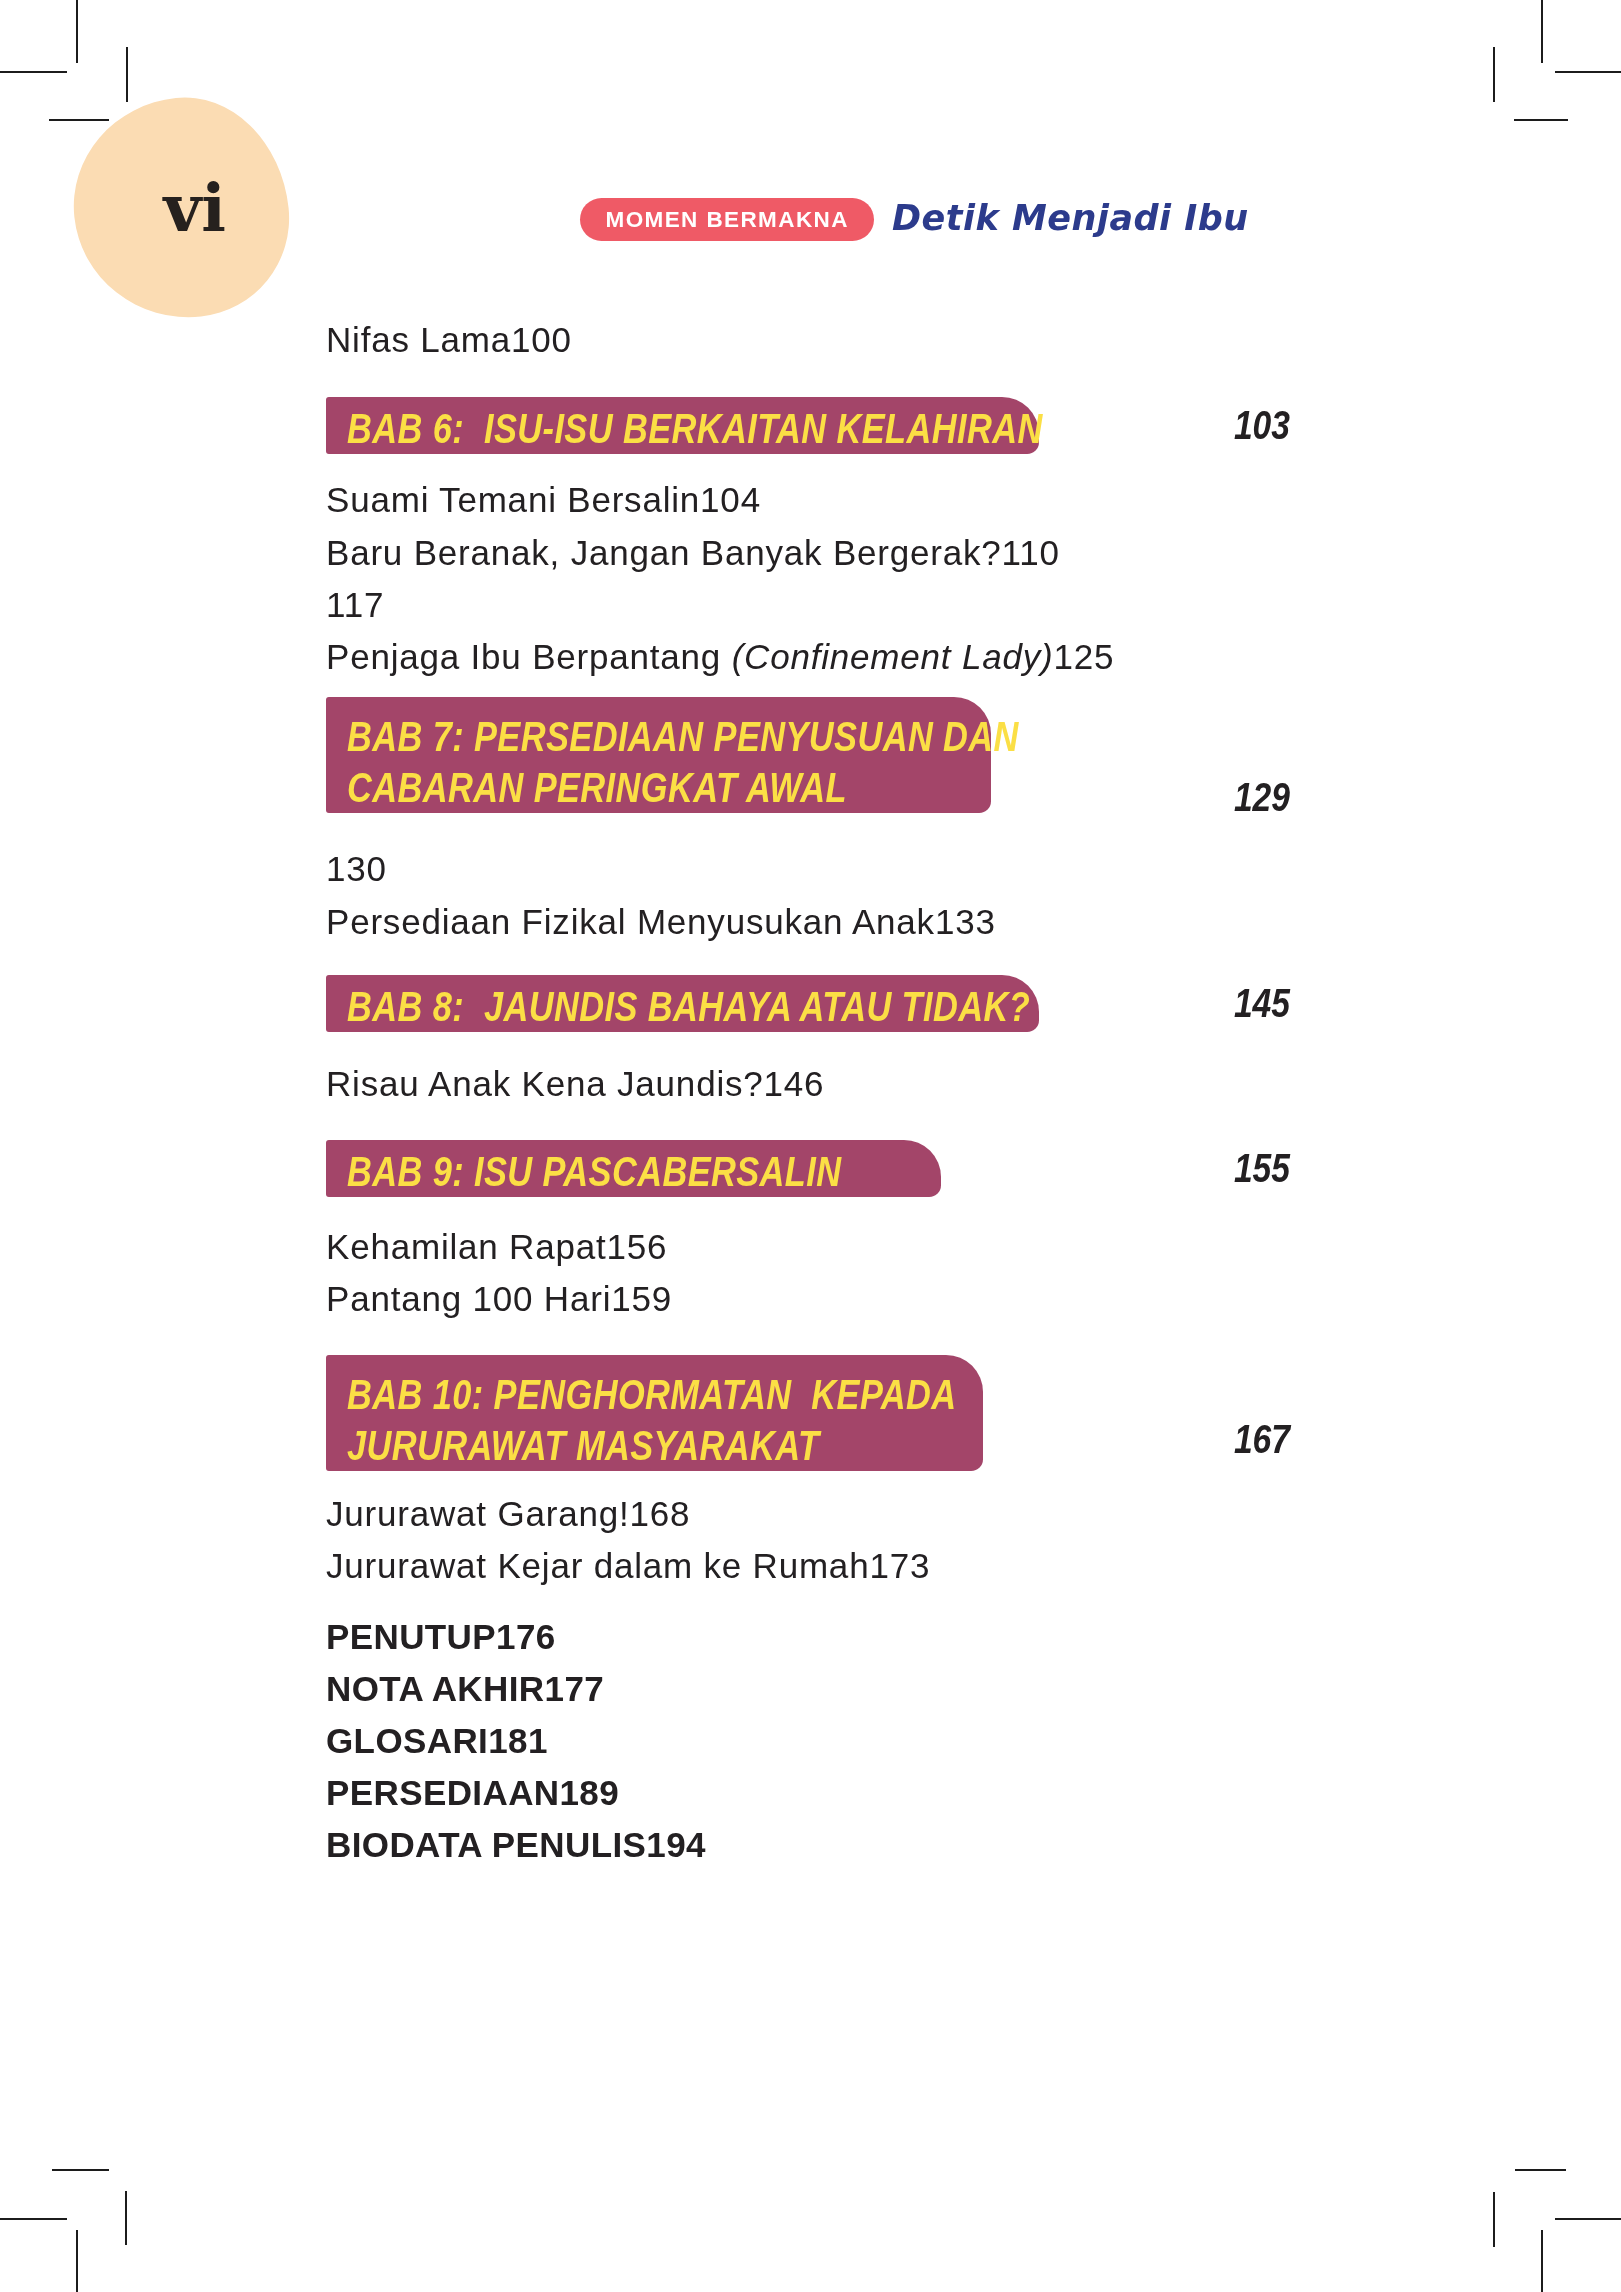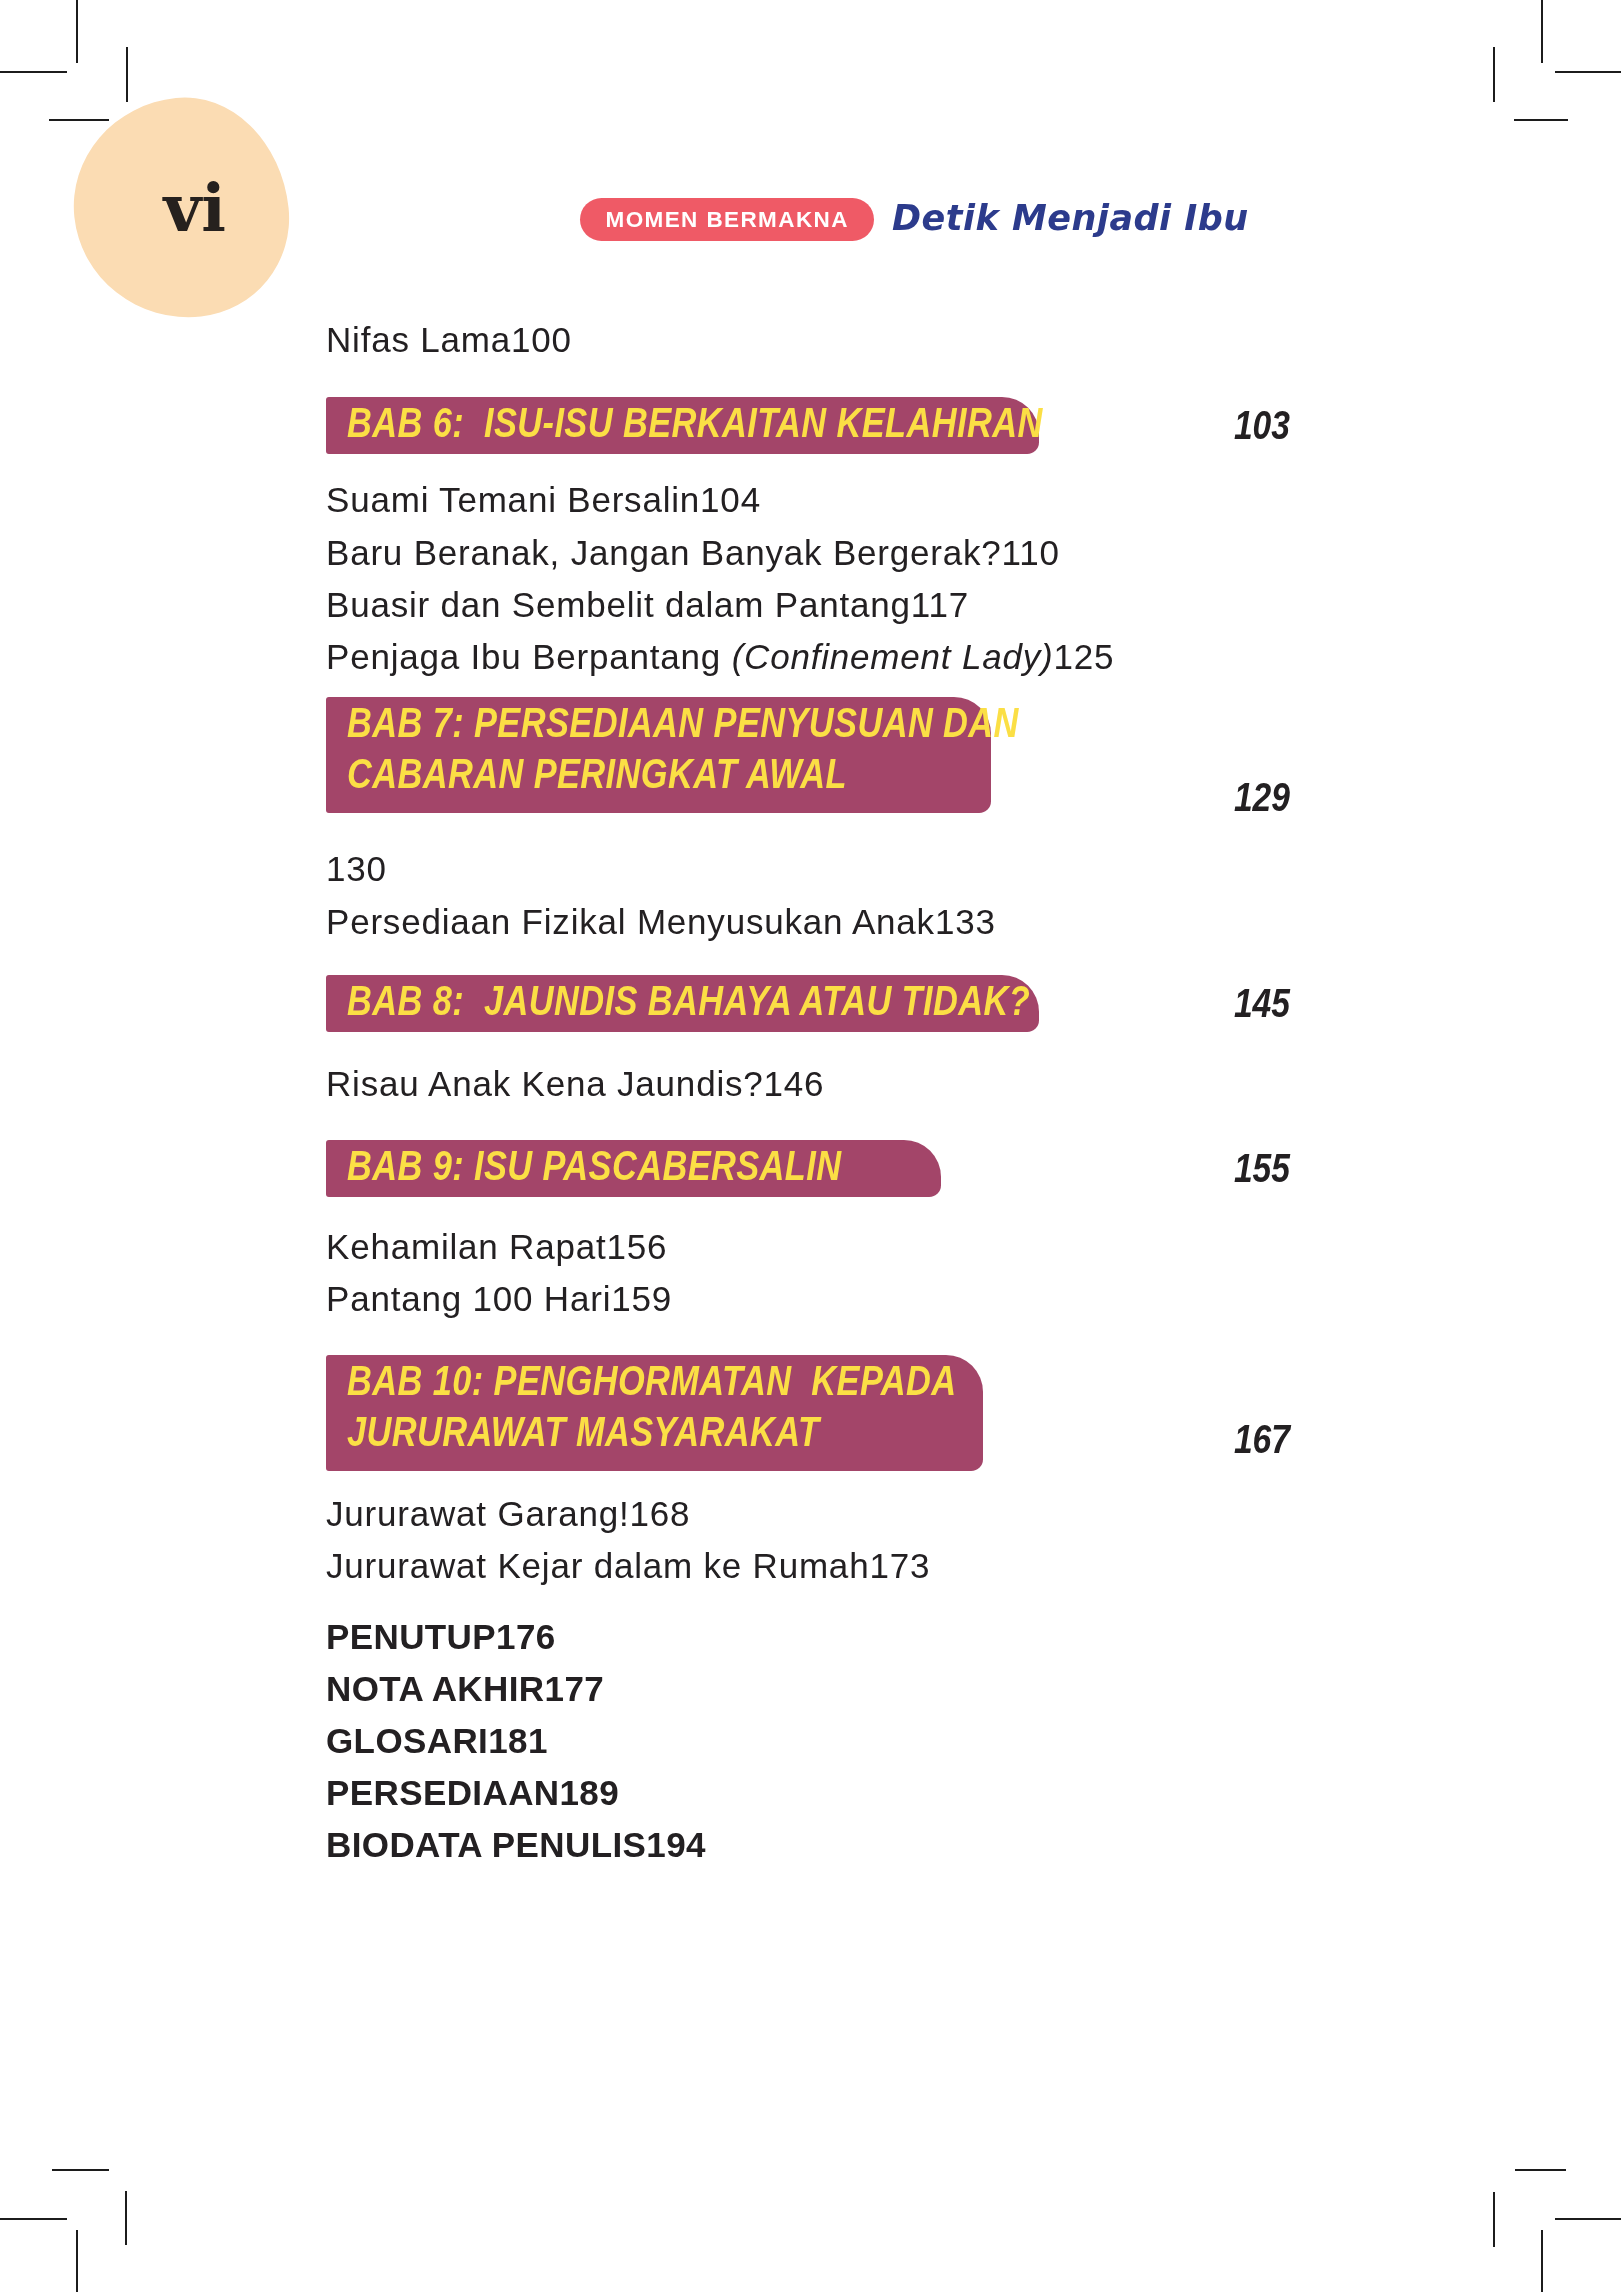--- a/index.html
+++ b/index.html
@@ -43,21 +43,21 @@
     font-size:35px;letter-spacing:0.8px;
   }
   .row .ital{font-style:italic;}
   .row.strong{font-weight:bold;letter-spacing:0.4px;}
   .pg{font-size:35px;}
   
   .chbar{
     position:absolute;left:326px;box-sizing:border-box;
     background:var(--banner-bg,#a34569);
     border-radius:2.9px 37px 11.8px 2.9px;
-    display:flex;align-items:flex-start;padding-left:20.6px;
+    display:flex;align-items:flex-end;padding-left:20.6px;
   }
   .chbar.one{height:57px;}
   .chbar.two{height:116px;}
   .chtxt{
     color:var(--banner-text,#fbdf45);
     font-weight:bold;font-style:italic;font-size:43px;line-height:51px;
     letter-spacing:0.5px;white-space:pre;
     transform:scaleX(0.8);transform-origin:0 50%;
   }
   .chline{display:block;}
@@ -118,21 +118,20 @@
 
     <div class="row" style="top:473px">
       <span><span>Suami Temani Bersalin</span><span class="ital"></span></span>
       <span class="pg">104</span>
     </div>
     <div class="row" style="top:526px">
       <span><span>Baru Beranak, Jangan Banyak Bergerak?</span><span class="ital"></span></span>
       <span class="pg">110</span>
     </div>
     <div class="row" style="top:578px">
-      <span><span>Buasir dan Sembelit dalam Pantang</span><span class="ital"></span></span>
       <span class="pg">117</span>
     </div>
     <div class="row" style="top:630px">
       <span><span>Penjaga Ibu Berpantang </span><span class="ital">(Confinement Lady)</span></span>
       <span class="pg">125</span>
     </div>
 
     <div class="chbar two" style="top:697px;width:665px">
       <div class="chtxt"><span class="chline">BAB 7: PERSEDIAAN PENYUSUAN DAN</span><span class="chline">CABARAN PERINGKAT AWAL</span></div>
     </div>

